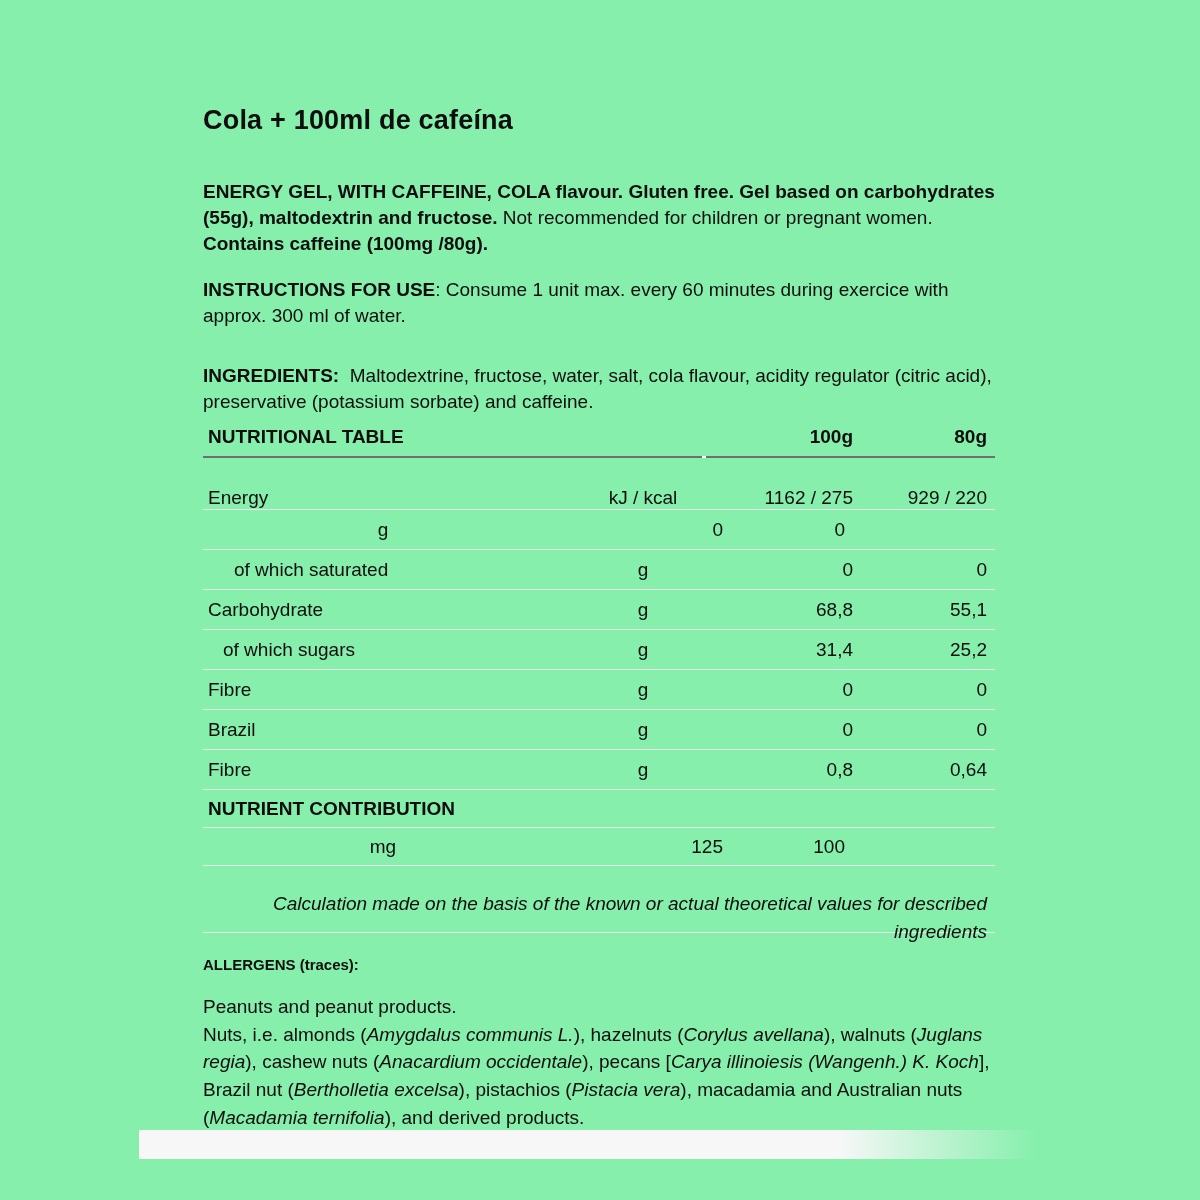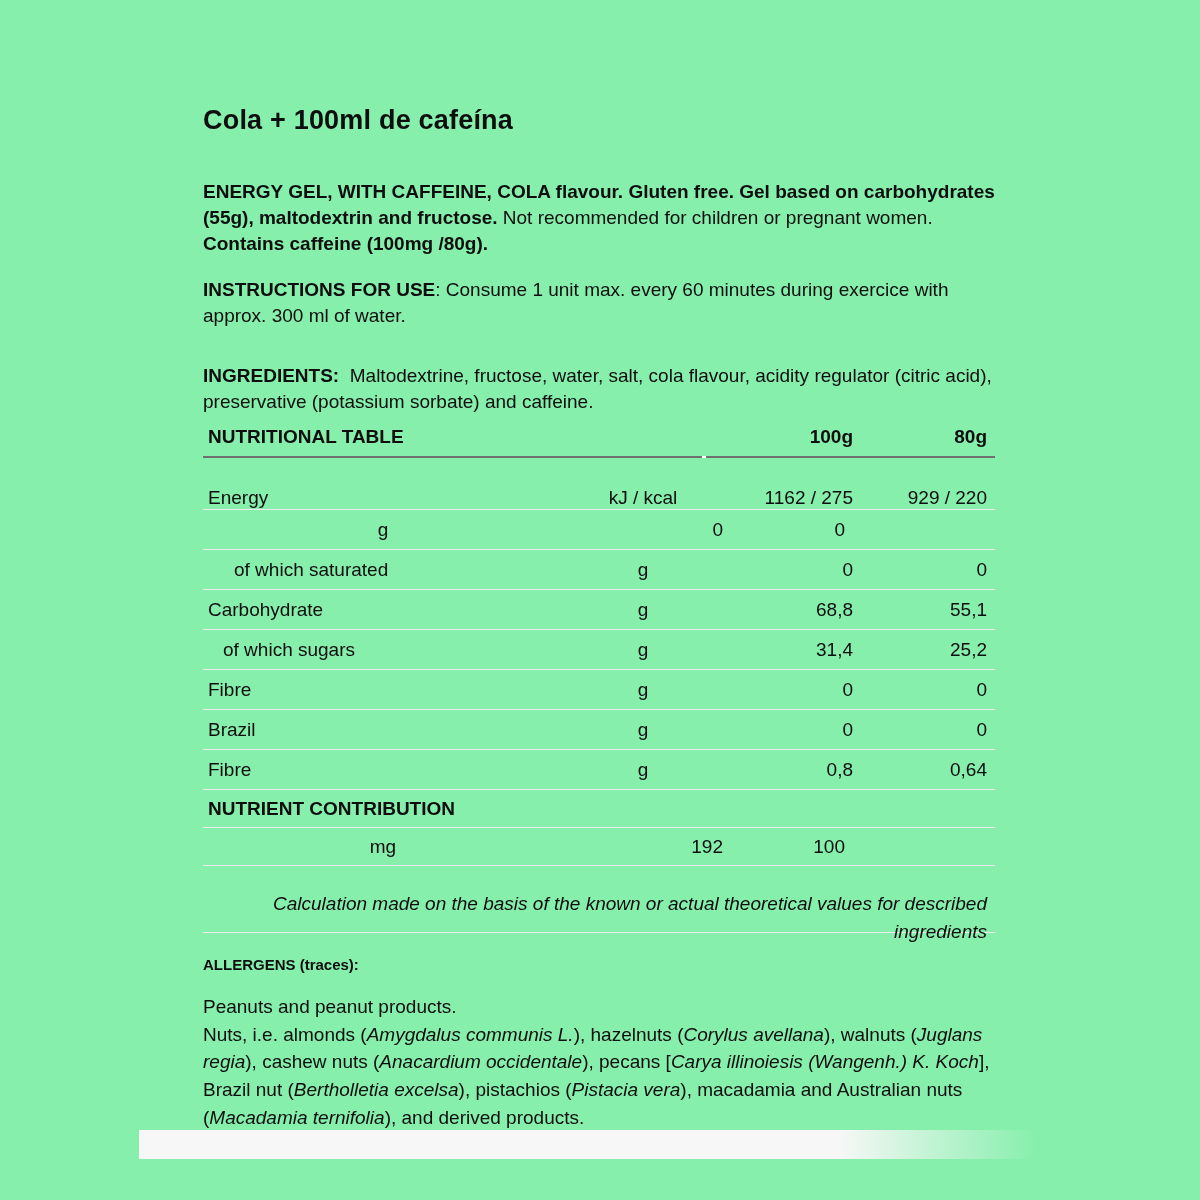--- a/index.html
+++ b/index.html
@@ -199,21 +199,21 @@
         <div class="cname">Fibre</div>
         <div class="cunit">g</div>
         <div class="cval">0,8</div>
         <div class="cval last">0,64</div>
       </div>
 
       <div class="section-row">NUTRIENT CONTRIBUTION</div>
 
       <div class="trow h38">
         <div class="cunit">mg</div>
-        <div class="cval">192</div>
+        <div class="cval">125</div>
         <div class="cval last">100</div>
       </div>
 
       <div class="note-row">Calculation made on the basis of the known or actual theoretical values for described ingredients</div>
 
     </div>
 
     <div class="allergens-title">ALLERGENS (traces):</div>
 
     <p class="para" id="p-allergens"><span>Peanuts and peanut products.</span><br><span>Nuts, i.e. almonds (</span><span class="i">Amygdalus communis L.</span><span>), hazelnuts (</span><span class="i">Corylus avellana</span><span>), walnuts (</span><span class="i">Juglans regia</span><span>), cashew nuts (</span><span class="i">Anacardium occidentale</span><span>), pecans [</span><span class="i">Carya illinoiesis (Wangenh.) K. Koch</span><span>], Brazil nut (</span><span class="i">Bertholletia excelsa</span><span>), pistachios (</span><span class="i">Pistacia vera</span><span>), macadamia and Australian nuts (</span><span class="i">Macadamia ternifolia</span><span>), and derived products.</span></p>

